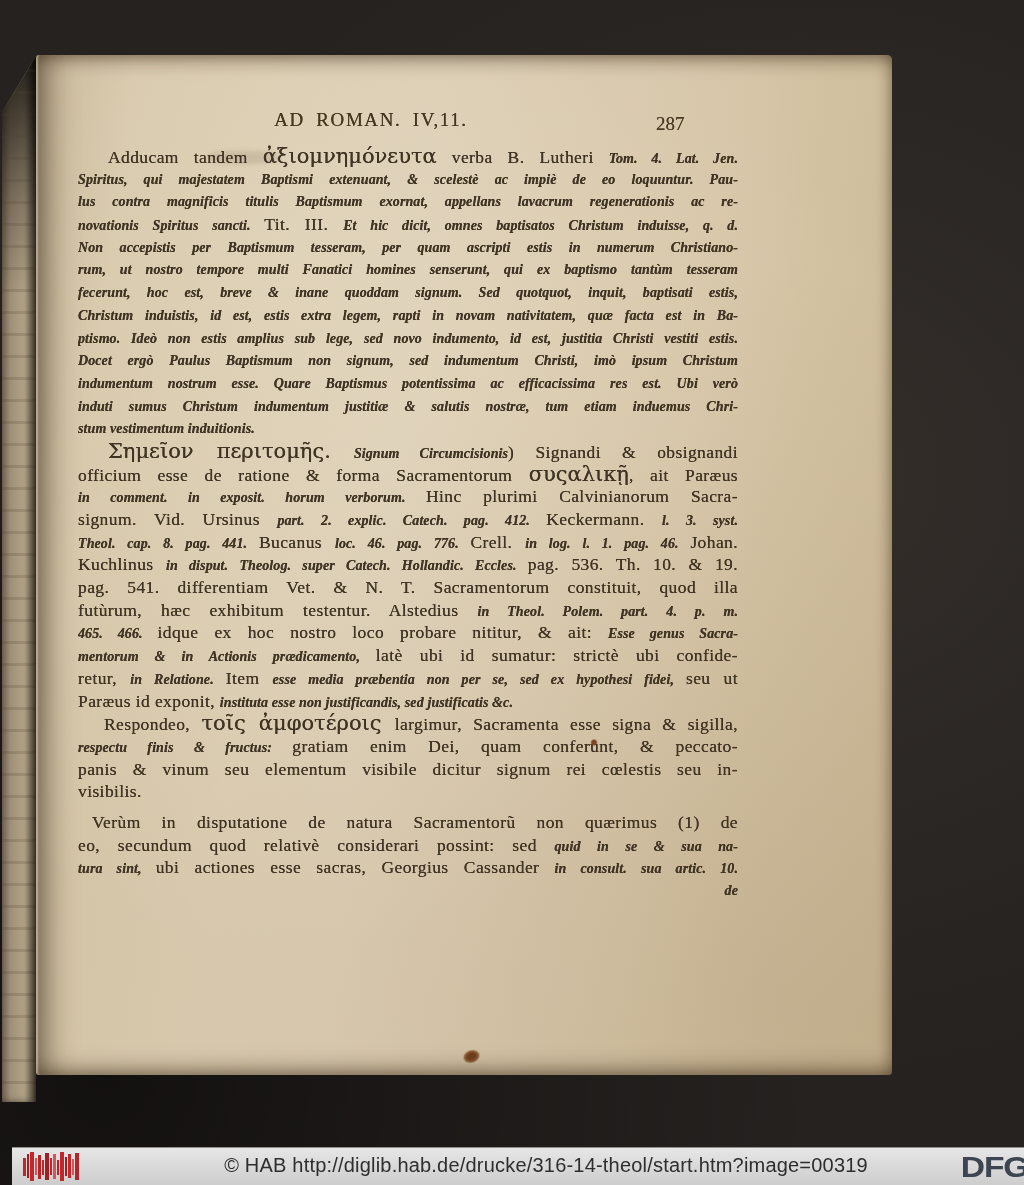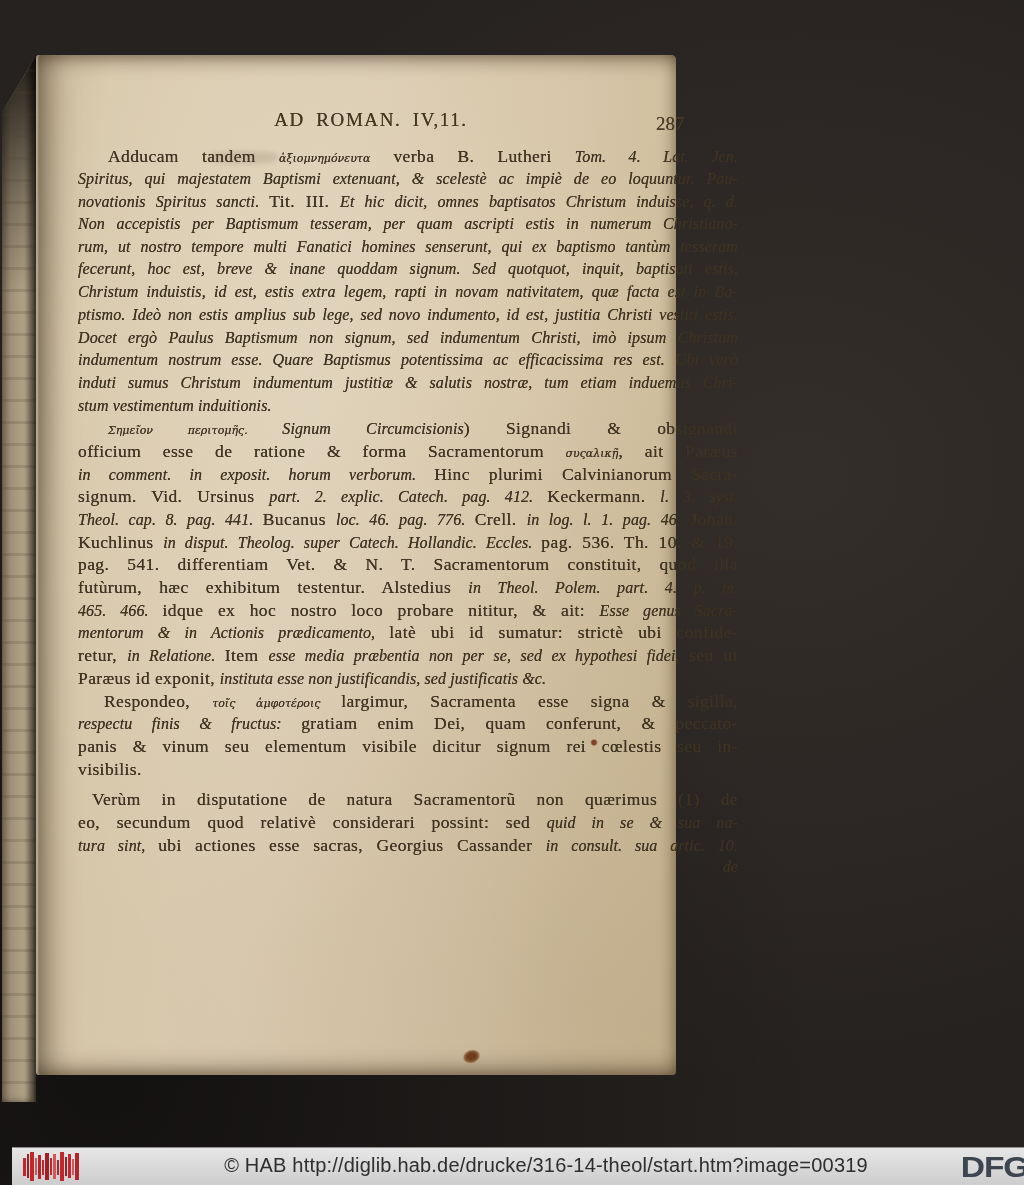--- a/index.html
+++ b/index.html
@@ -19,21 +19,21 @@
     position:absolute;left:2px;top:56px;width:34px;height:1046px;
     clip-path:polygon(0 56px,100% 0,100% 100%,0 100%);
     background:
       repeating-linear-gradient(to bottom, transparent 0 13px, rgba(80,66,48,.20) 13px 16px, transparent 16px 22px),
       linear-gradient(to bottom, rgba(10,8,6,.85) 0, rgba(10,8,6,.25) 150px, rgba(10,8,6,0) 240px),
       linear-gradient(90deg,#6d604e 0,#a09077 25%,#b1a287 65%,#857760 92%,#5c5243 100%);
     box-shadow:inset -5px 0 7px rgba(0,0,0,.5);
   }
   
   .page{
-    position:absolute;left:36px;top:55px;width:640px;height:1020px;
+    position:absolute;left:36px;top:55px;width:856px;height:1020px;
     border-radius:3px 5px 4px 3px;
     background:
       radial-gradient(ellipse at 30% 18%, rgba(255,250,233,.22), transparent 62%),
       radial-gradient(ellipse at 85% 92%, rgba(110,82,45,.14), transparent 55%),
       radial-gradient(ellipse at 60% 55%, rgba(255,248,230,.10), transparent 70%),
       linear-gradient(97deg,#c3b192 0%,#d4c4a6 10%,#d9cab0 42%,#d6c5a7 72%,#cbb996 100%);
     box-shadow:
       inset 3px 0 2px -1px rgba(246,236,212,.5),
       inset 20px 0 30px -10px rgba(42,28,12,.55),
       inset -8px 0 16px -7px rgba(60,42,20,.4),
@@ -51,22 +51,22 @@
     position:absolute;left:578px;top:4px;font-size:19px;color:#4a3b26;
     text-shadow:0 0 .6px rgba(62,47,24,.8);
   }
   .text-block{position:absolute;left:42px;top:90px;width:660px;}
   .ln{
     height:22.7px;line-height:22.7px;overflow:hidden;white-space:nowrap;
     text-shadow:0 0 .55px rgba(58,44,24,.9);
   }
   .ln.just{white-space:normal;text-align:justify;text-align-last:justify;}
   .sr{font-size:17.5px;letter-spacing:.4px;text-align:center;}
-  .si{font-style:italic;font-size:16px;letter-spacing:.1px;}
-  .sg{font-style:italic;font-size:11px;font-family:"DejaVu Serif",serif;}
+  .si{font-style:italic;font-size:14px;letter-spacing:.1px;font-weight:bold;}
+  .sg{font-size:21px;font-family:"DejaVu Serif",serif;}
   
   .stain{position:absolute;border-radius:50%;pointer-events:none;}
   .stain-large{left:427px;top:995px;width:17px;height:13px;
     background:radial-gradient(ellipse, #6f3d1c 0 35%, rgba(122,74,34,.75) 60%, rgba(122,74,34,0) 75%);
     filter:blur(.4px);transform:rotate(-18deg);}
   .stain-dot{left:554px;top:684px;width:8px;height:7px;
     background:radial-gradient(circle,#7d4526 0 40%, rgba(125,69,38,0) 72%);}
   .stain-smudge{left:172px;top:96px;width:70px;height:13px;border-radius:40%;
     background:rgba(84,66,40,.14);filter:blur(2px);}
   
@@ -98,20 +98,21 @@
 
   <div class="page">
     <div class="running-header">
       <div class="header-title">AD ROMAN. IV,11.</div>
       <div class="page-number">287</div>
     </div>
 
     <div class="text-block" id="text-block">
         <div class="ln just" style="text-indent: 30px;"><span class="sr">Adducam tandem </span><span class="sg">ἀξιομνημόνευτα</span><span class="sr"> verba B. Lutheri </span><span class="si">Tom. 4. Lat. Jen.</span></div>
         <div class="ln just"><span class="si">Spiritus, qui majestatem Baptismi extenuant, &amp; scelestè ac impiè de eo loquuntur. Pau-</span></div>
+        <div class="ln just"><span class="si">lus contra magnificis titulis Baptismum exornat, appellans lavacrum regenerationis ac re-</span></div>
         <div class="ln just"><span class="si">novationis Spiritus sancti. </span><span class="sr">Tit. III. </span><span class="si">Et hic dicit, omnes baptisatos Christum induisse, q. d.</span></div>
         <div class="ln just"><span class="si">Non accepistis per Baptismum tesseram, per quam ascripti estis in numerum Christiano-</span></div>
         <div class="ln just"><span class="si">rum, ut nostro tempore multi Fanatici homines senserunt, qui ex baptismo tantùm tesseram</span></div>
         <div class="ln just"><span class="si">fecerunt, hoc est, breve &amp; inane quoddam signum. Sed quotquot, inquit, baptisati estis,</span></div>
         <div class="ln just"><span class="si">Christum induistis, id est, estis extra legem, rapti in novam nativitatem, quæ facta est in Ba-</span></div>
         <div class="ln just"><span class="si">ptismo. Ideò non estis amplius sub lege, sed novo indumento, id est, justitia Christi vestiti estis.</span></div>
         <div class="ln just"><span class="si">Docet ergò Paulus Baptismum non signum, sed indumentum Christi, imò ipsum Christum</span></div>
         <div class="ln just"><span class="si">indumentum nostrum esse. Quare Baptismus potentissima ac efficacissima res est. Ubi verò</span></div>
         <div class="ln just"><span class="si">induti sumus Christum indumentum justitiæ &amp; salutis nostræ, tum etiam induemus Chri-</span></div>
         <div class="ln"><span class="si">stum vestimentum induitionis.</span></div>

